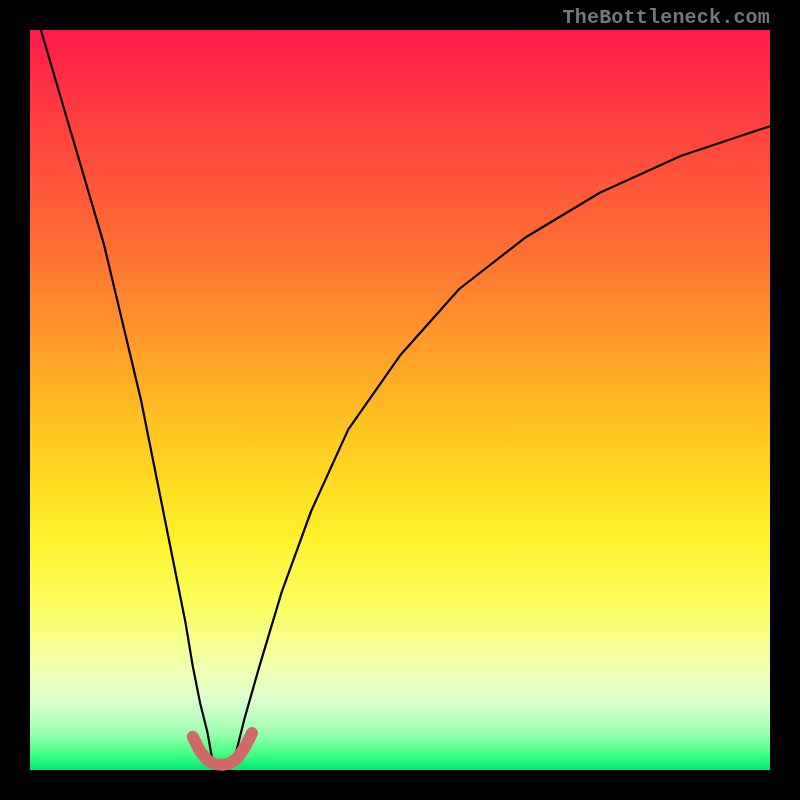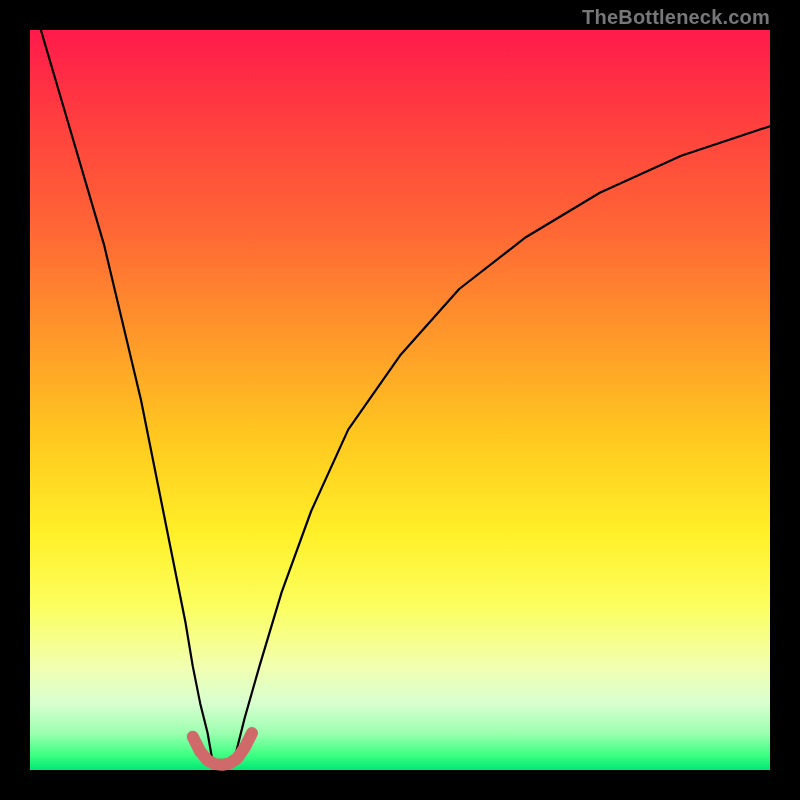--- a/index.html
+++ b/index.html
@@ -28,21 +28,21 @@
       #fcff60 78%,
       #f2ffb0 86%,
       #d8ffd0 91%,
       #9cffb0 95%,
       #3cff82 98%,
       #00e874 100%
     );
   }
   .watermark {
     position: absolute;
-    font-family: Liberation Sans, sans-serif;
+    font-family: Liberation Mono, monospace;
     font-weight: 600;
     color: #777;
     letter-spacing: 0.2px;
     user-select: none;
   }
   svg.curves {
     position: absolute;
     left: 0;
     top: 0;
     pointer-events: none;

